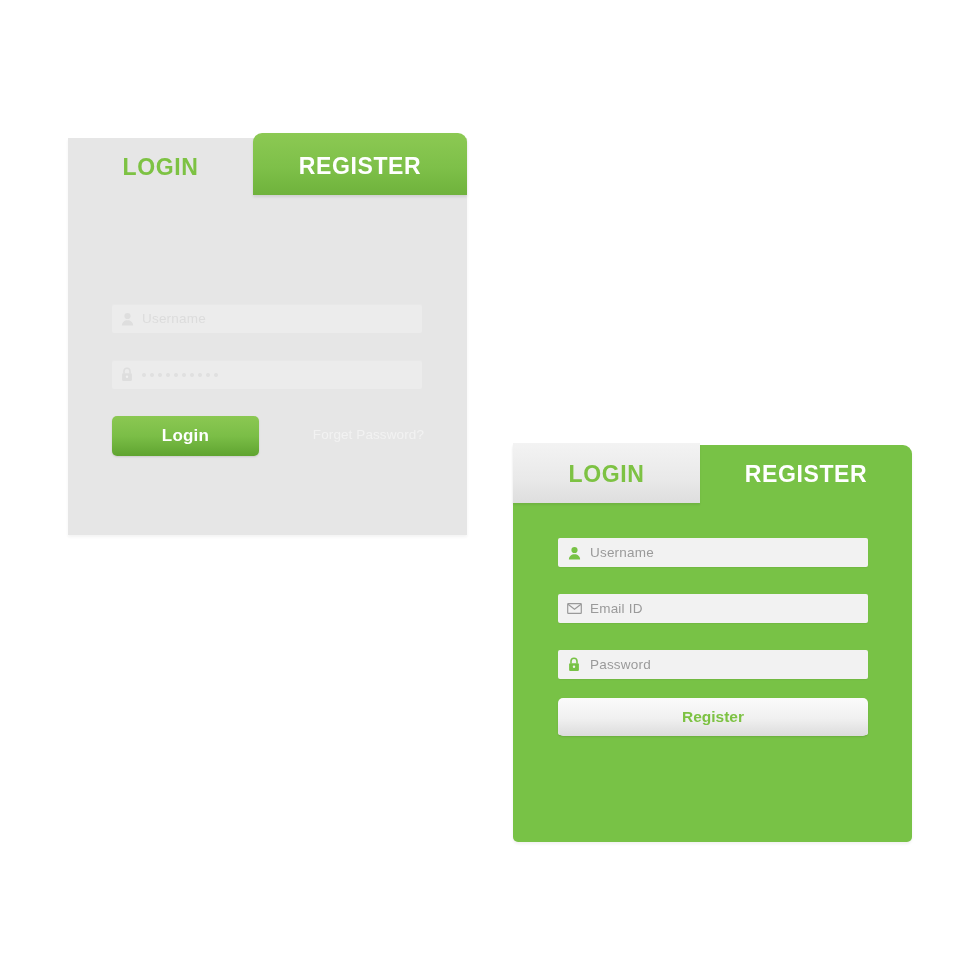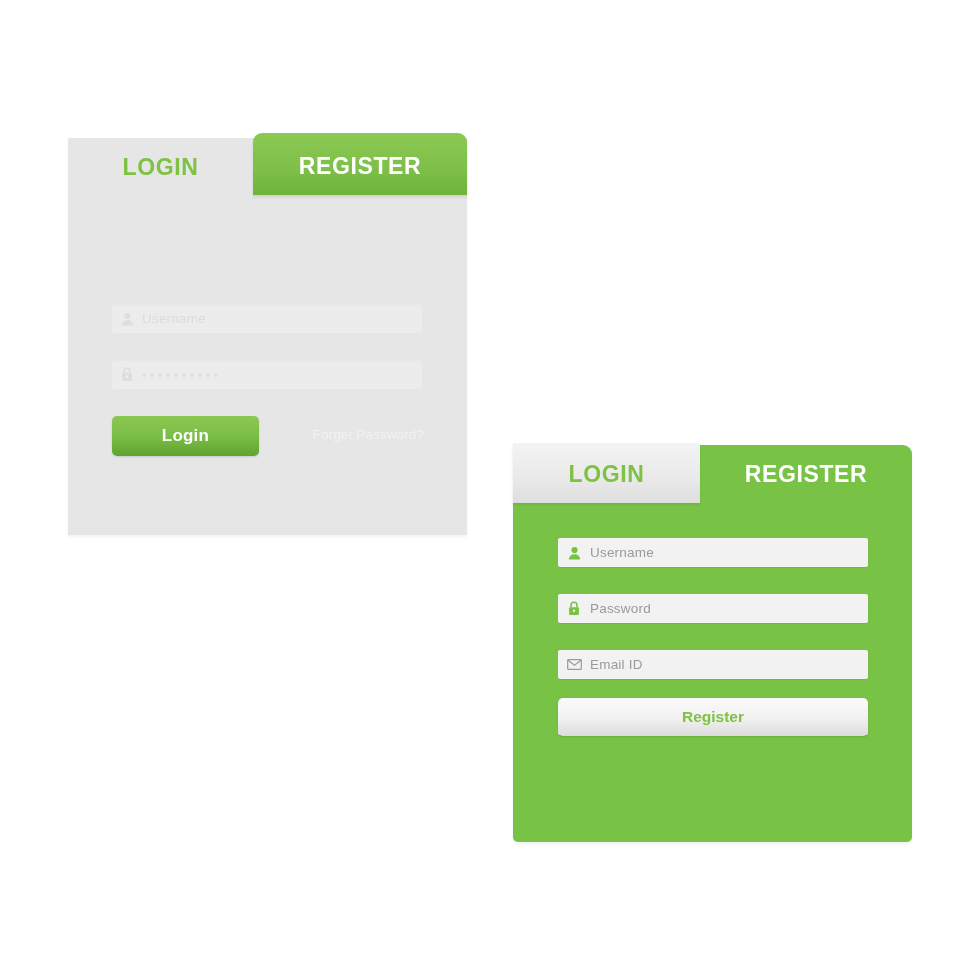--- a/index.html
+++ b/index.html
@@ -339,41 +339,41 @@
         <svg width="13" height="14" viewBox="0 0 13 14" aria-hidden="true">
           <circle cx="6.5" cy="4" r="3.1" fill="#78c246"></circle>
           <path d="M0.9 13.4c0-3.2 2.5-5.2 5.6-5.2s5.6 2 5.6 5.2z" fill="#78c246"></path>
         </svg>
       </span>
       <span class="fld-text">Username</span>
     </div>
 
     <div class="rg-field">
       <span class="fld-icon">
+        <svg width="15" height="11" viewBox="0 0 15 11" aria-hidden="true">
+          <rect x="0.7" y="0.7" width="13.6" height="9.6" rx="0.6" fill="none" stroke="#9a9a9a" stroke-width="1.2"></rect>
+          <path d="M1 1.2l6.5 5 6.5-5" fill="none" stroke="#9a9a9a" stroke-width="1.2"></path>
+        </svg>
+      </span>
+      <span class="fld-text">Email ID</span>
+    </div>
+
+    <div class="rg-field">
+      <span class="fld-icon">
         <svg width="12" height="15" viewBox="0 0 12 15" aria-hidden="true">
           <path d="M3 6.4V4.3a3 3 0 0 1 6 0v2.1" fill="none" stroke="#78c246" stroke-width="1.6"></path>
           <rect x="1.1" y="6.2" width="9.8" height="7.8" rx="1.1" fill="#78c246"></rect>
           <circle cx="6" cy="9.7" r="1.2" fill="#f2f2f2"></circle>
         </svg>
       </span>
       <span class="fld-text">Password</span>
     </div>
 
     <div class="rg-field">
       <span class="fld-icon">
-        <svg width="15" height="11" viewBox="0 0 15 11" aria-hidden="true">
-          <rect x="0.7" y="0.7" width="13.6" height="9.6" rx="0.6" fill="none" stroke="#9a9a9a" stroke-width="1.2"></rect>
-          <path d="M1 1.2l6.5 5 6.5-5" fill="none" stroke="#9a9a9a" stroke-width="1.2"></path>
-        </svg>
-      </span>
-      <span class="fld-text">Email ID</span>
-    </div>
-
-    <div class="rg-field">
-      <span class="fld-icon">
         <svg width="12" height="15" viewBox="0 0 12 15" aria-hidden="true">
           <path d="M3 6.4V4.3a3 3 0 0 1 6 0v2.1" fill="none" stroke="#78c246" stroke-width="1.6"></path>
           <rect x="1.1" y="6.2" width="9.8" height="7.8" rx="1.1" fill="#78c246"></rect>
           <circle cx="6" cy="9.7" r="1.2" fill="#f2f2f2"></circle>
         </svg>
       </span>
       <span class="fld-text">Confirm Password</span>
     </div>
 
   </div>

